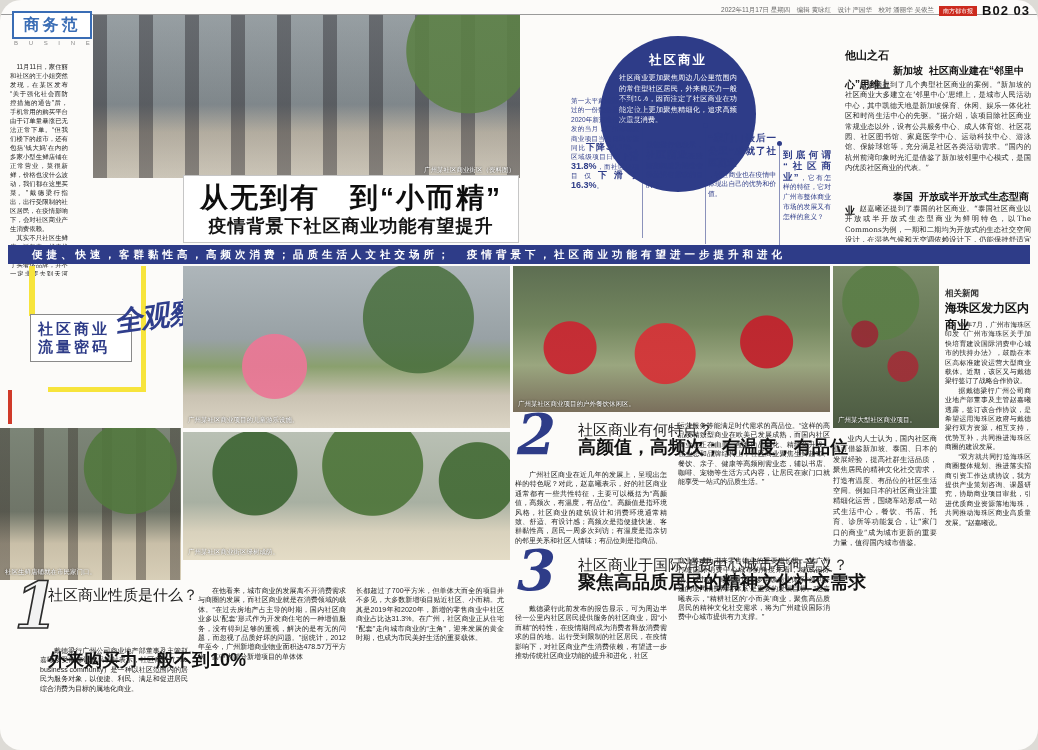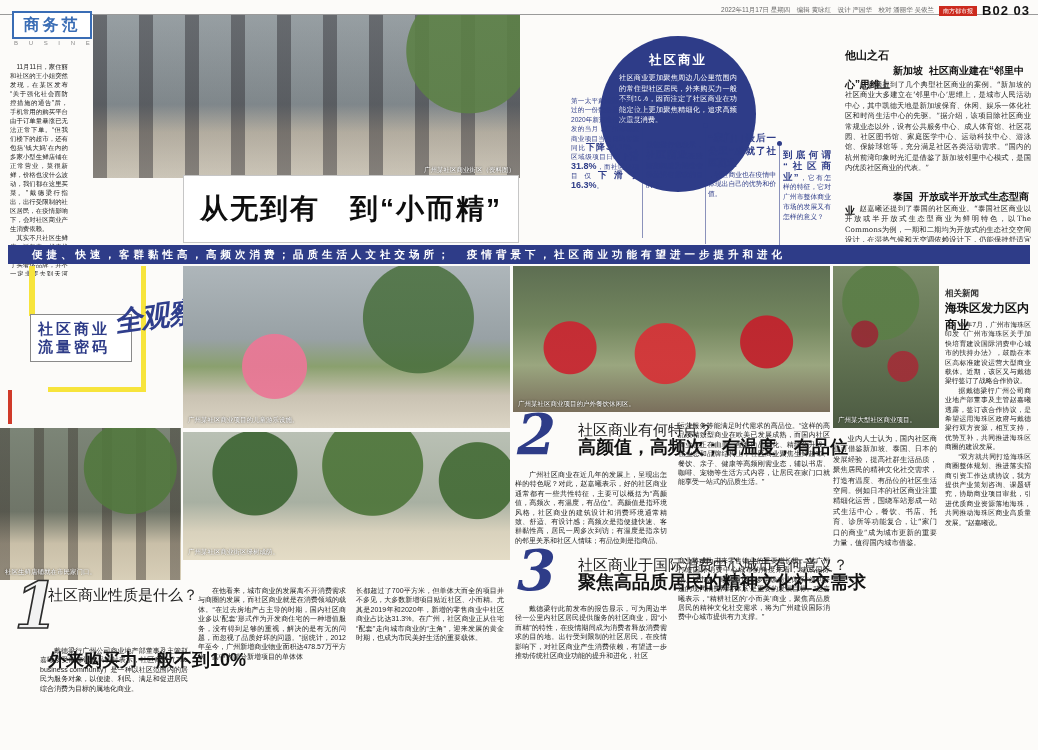--- a/index.html
+++ b/index.html
@@ -1,17 +1,17 @@
 <!DOCTYPE html>
 <html lang="zh"><head>
 <meta charset="utf-8">
 <style>
   html,body{margin:0;padding:0;background:#dddbd6;}
   .page{position:relative;width:1038px;height:750px;background:#fcfbf9;overflow:hidden;
-        font-family:"Liberation Sans","DejaVu Sans",sans-serif;color:#1a1a1a;}
+        font-family:"Liberation Sans","DejaVu Sans",sans-serif;color:#1a1a1a;border-radius:21px;}
   .abs{position:absolute;}
   
   .rule-top{left:0;top:14px;width:1038px;height:1px;background:#9a9a9a;}
   .logo-box{left:12px;top:11px;width:76px;height:24px;border:2px solid #3a6db5;background:#fff;
             display:flex;align-items:center;justify-content:center;
             font-size:16px;font-weight:900;letter-spacing:3px;color:#3a6db5;}
   .logo-sub{left:14px;top:40px;font-size:6px;letter-spacing:4.5px;color:#8c8c8c;}
   .meta-line{right:8px;top:3px;display:flex;align-items:center;gap:5px;}
   .meta-txt{font-size:6.5px;color:#666;}
   .badge{background:#cc2a1e;color:#fff;font-size:6px;padding:1px 4px;line-height:8px;}
@@ -151,20 +151,21 @@
 
   <div class="abs vline" style="left:642px;top:100px;height:138px;"></div>
   <div class="abs vline" style="left:705px;top:128px;height:116px;"></div>
   <div class="abs vline" style="left:779px;top:146px;height:112px;"></div>
   <div class="abs dot" style="left:640px;top:95px;"></div>
   <div class="abs dot" style="left:703px;top:123px;"></div>
   <div class="abs dot" style="left:777px;top:141px;"></div>
 
   <div class="abs headline-box">
     <div class="headline-main">从无到有　到“小而精”</div>
+    <div class="headline-sub">疫情背景下社区商业功能有望提升</div>
   </div>
 
   <div class="abs strip">便捷、快速，客群黏性高，高频次消费；品质生活人文社交场所；　疫情背景下，社区商业功能有望进一步提升和进化</div>
 
   <div class="abs ybar" style="left:29px;top:266px;width:6px;height:50px;"></div>
   <div class="abs ybar" style="left:141px;top:266px;width:5px;height:126px;"></div>
   <div class="abs ybar" style="left:48px;top:387px;width:98px;height:5px;"></div>
   <div class="abs rtick" style="left:8px;top:390px;width:4px;height:34px;"></div>
   <div class="abs label-box">
     <div>社区商业</div>

